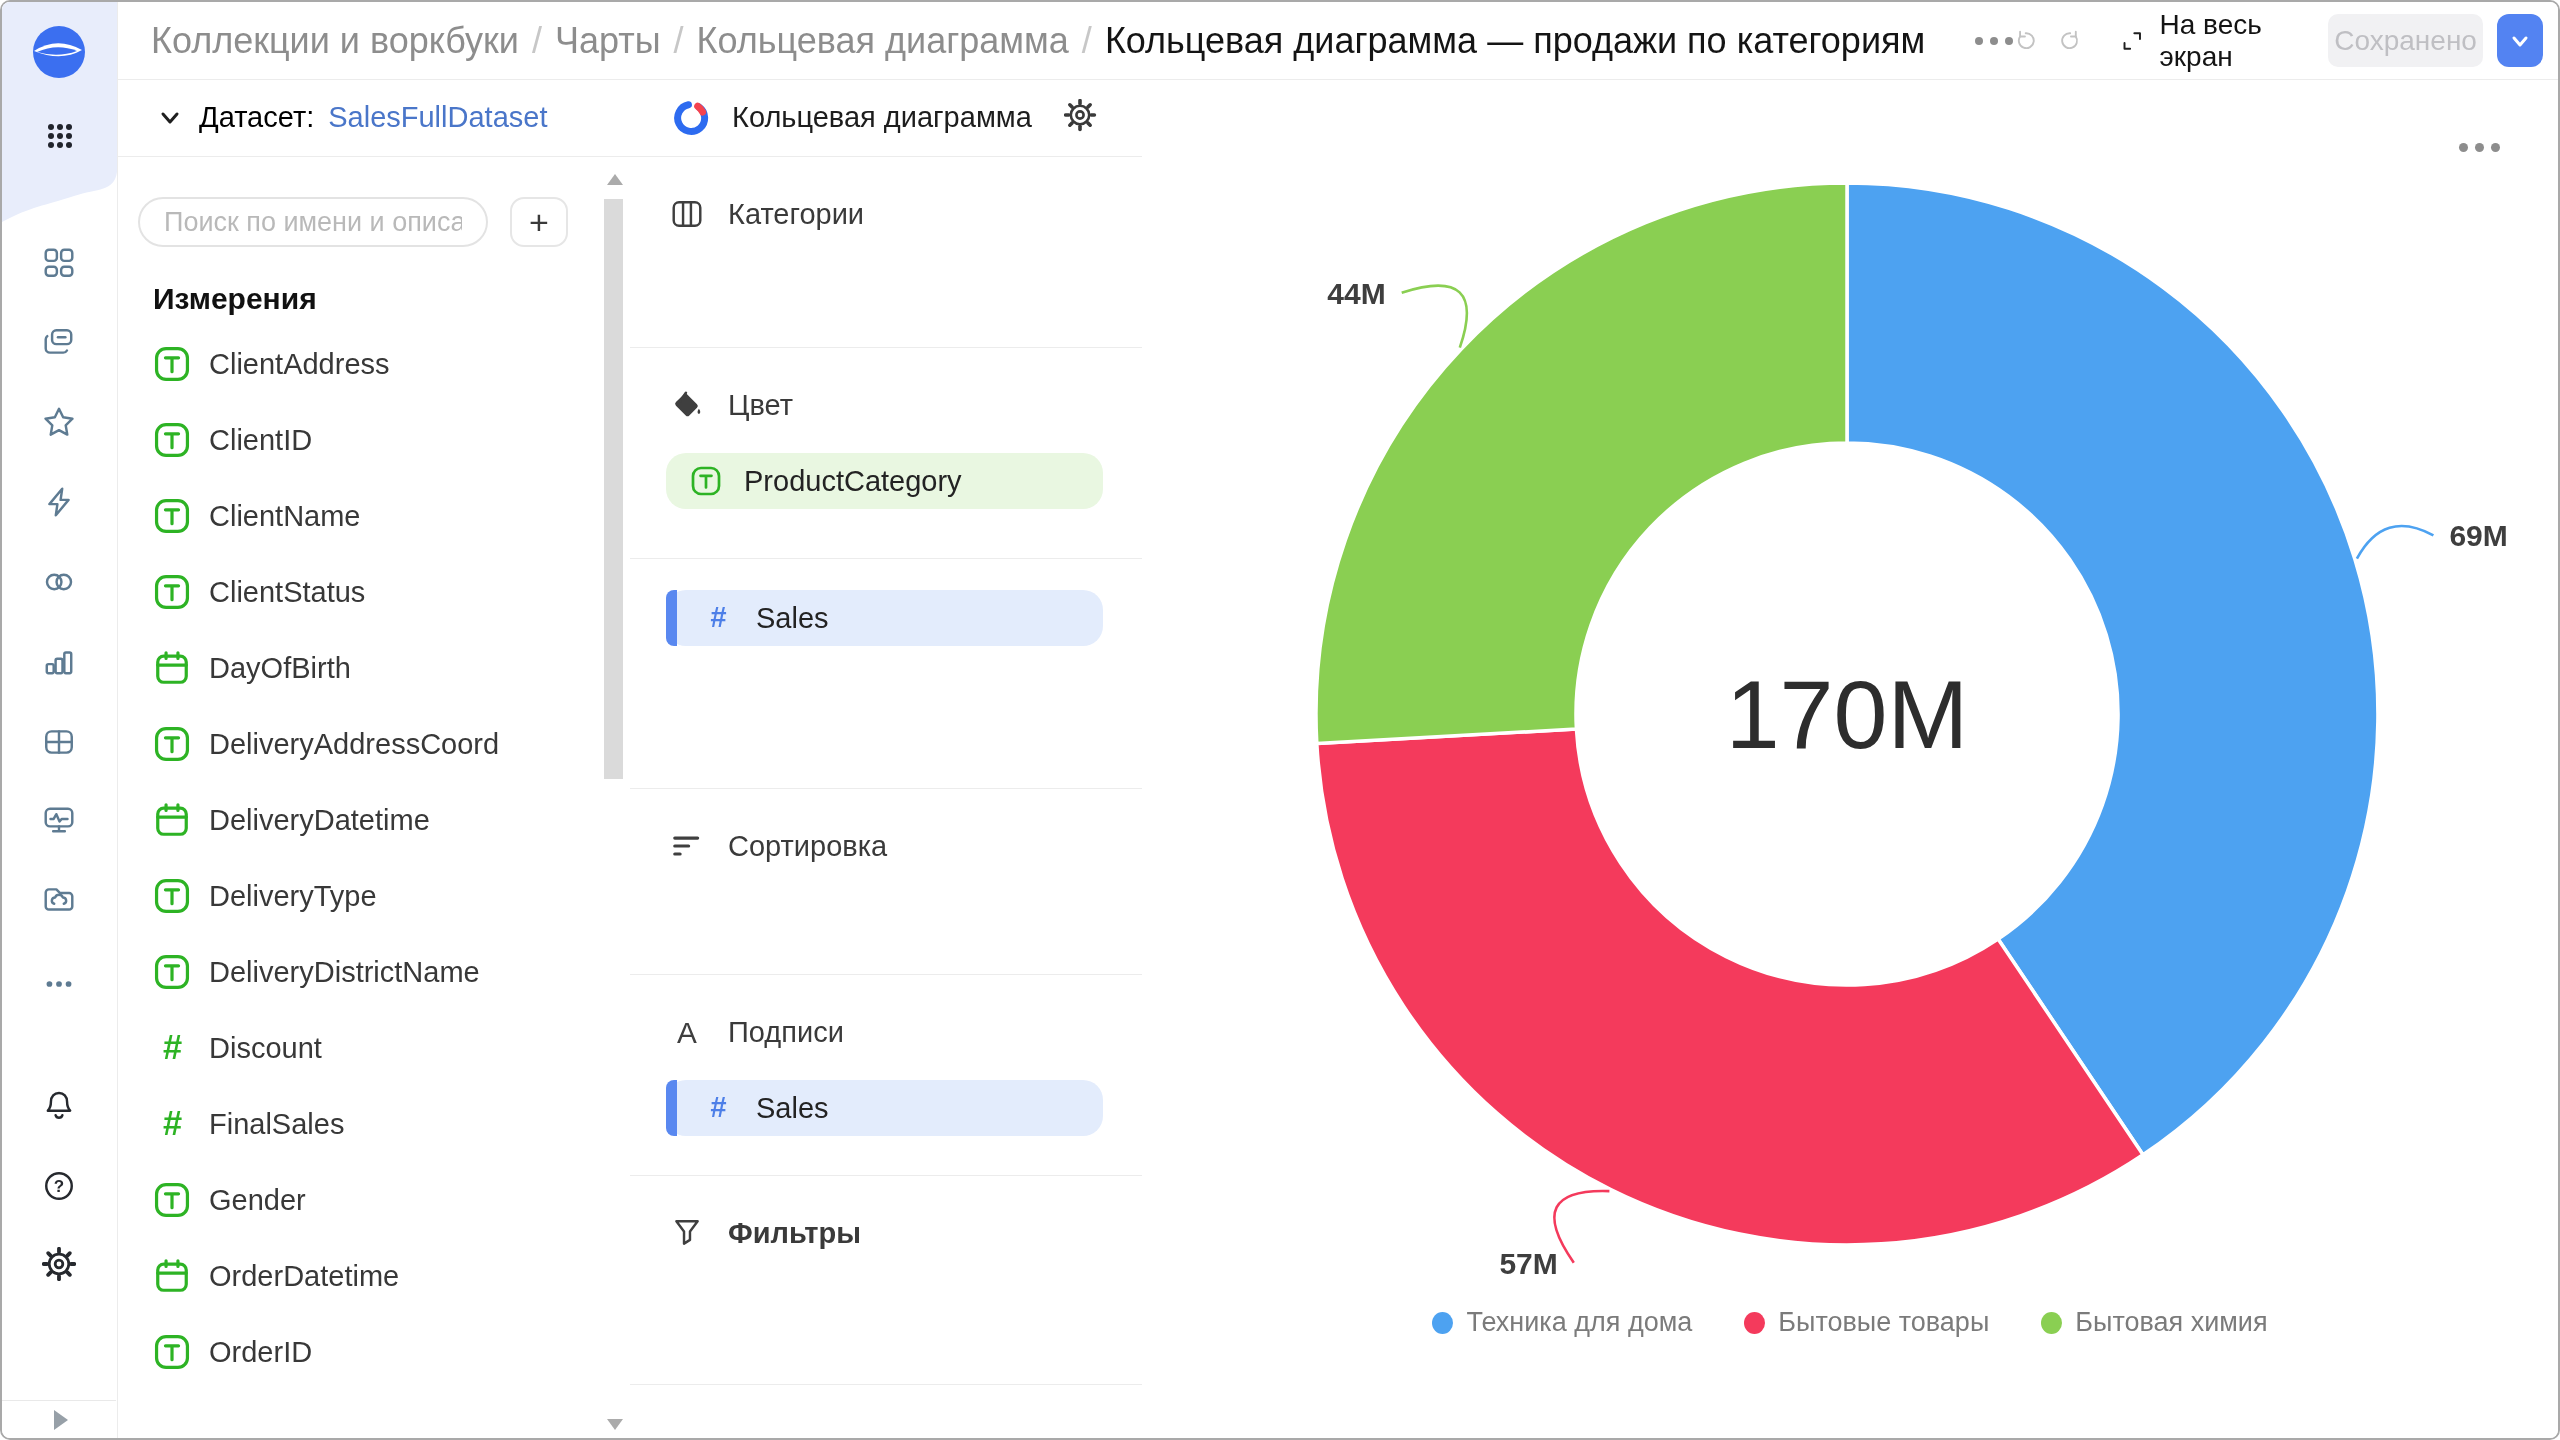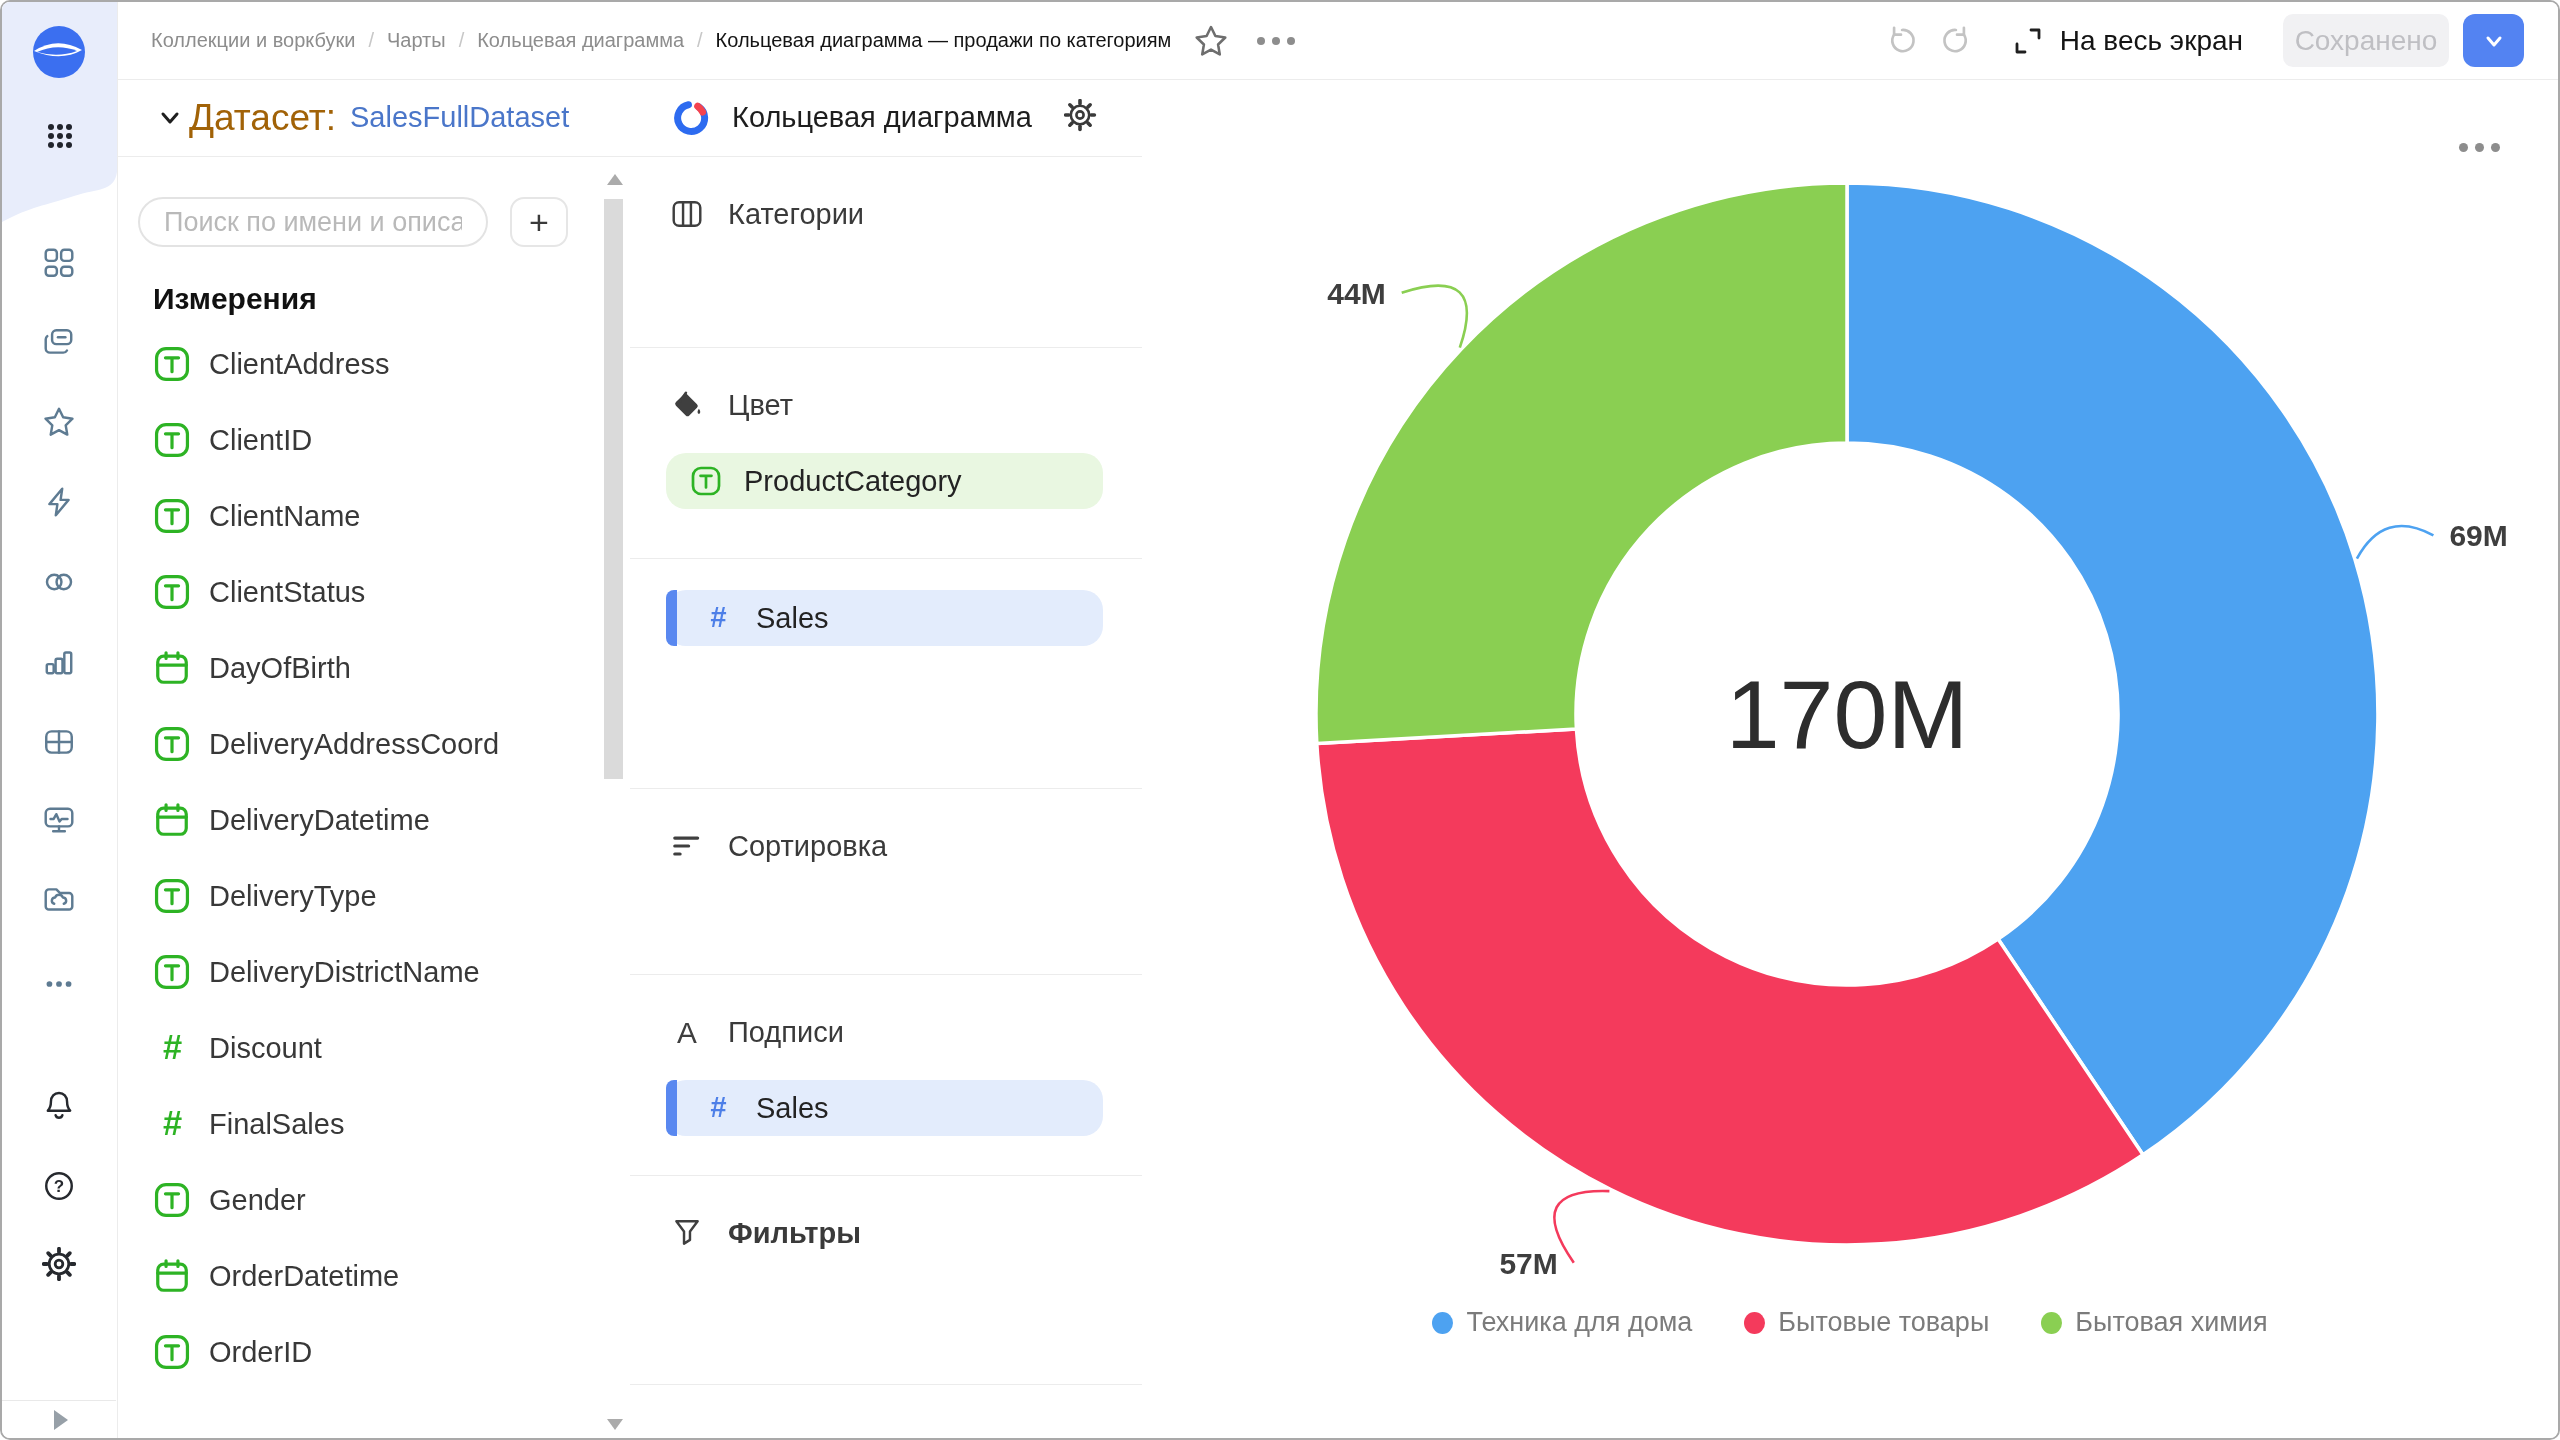--- a/index.html
+++ b/index.html
@@ -10,40 +10,40 @@
   .rail-bg{position:absolute;left:0;top:0;width:115px;height:168px;background:#e8edfb;}
   .rail-curve{position:absolute;left:0;top:168px;width:115px;height:56px;}
   .logo{position:absolute;left:29px;top:22px;width:56px;height:56px;cursor:pointer;}
   .apps{position:absolute;left:41px;top:117px;width:34px;height:34px;cursor:pointer;}
   .rail-ic{position:absolute;left:40px;width:34px;height:34px;cursor:pointer;}
   .rail-foot-divider{position:absolute;left:0;right:1px;top:1398px;height:1px;background:#e9e9e9;}
   .rail-expand{position:absolute;left:44px;top:1405px;width:28px;height:26px;cursor:pointer;}
 
   
   .header{position:absolute;left:115px;right:0;top:0;height:77px;border-bottom:1px solid #ececec;display:flex;align-items:center;background:#fff;z-index:4;}
-  .crumbs{display:flex;align-items:center;margin-left:34px;font-size:20px;white-space:nowrap;}
+  .crumbs{display:flex;align-items:center;margin-left:34px;font-size:36px;white-space:nowrap;}
   .crumb{color:#8d8d8d;cursor:pointer;}
   .crumb-sep{color:#c7c7c7;margin:0 13px;}
   .crumb-cur{color:#141414;font-weight:500;}
   .hd-star{width:36px;height:36px;margin-left:22px;cursor:pointer;}
   .hd-dots{display:flex;gap:7px;margin-left:28px;cursor:pointer;}
   .hd-dots i{width:8px;height:8px;border-radius:50%;background:#8d8d8d;}
   .hd-right{margin-left:auto;display:flex;align-items:center;margin-right:34px;}
   .hd-undo,.hd-redo{width:34px;height:34px;cursor:pointer;}
   .hd-redo{margin-left:22px;}
   .hd-fs{width:32px;height:32px;margin-left:38px;cursor:pointer;}
   .hd-fs-label{font-size:28px;color:#141414;margin-left:16px;cursor:pointer;}
   .btn-saved{margin-left:40px;width:166px;height:53px;border:none;border-radius:10px;background:#f1f1f3;color:#bfbfc3;font-size:28px;font-family:inherit;cursor:default;}
   .btn-drop{margin-left:14px;width:61px;height:53px;border:none;border-radius:12px;background:#5383f2;cursor:pointer;display:flex;align-items:center;justify-content:center;}
 
   
   .panel-ds{position:absolute;left:115px;top:77px;width:513px;bottom:0;border-right:1px solid #ececec;background:#fff;overflow:hidden;}
   .ds-head{height:77px;border-bottom:1px solid #ececec;display:flex;align-items:center;padding-left:38px;}
   .ds-chevron{width:30px;height:30px;cursor:pointer;}
-  .ds-label{font-size:37px;color:#a16207;margin-left:4px;}
+  .ds-label{font-size:29px;color:#000000;margin-left:14px;}
   .ds-name{font-size:29px;color:#4a76c9;margin-left:14px;cursor:pointer;}
   .ds-toolbar{position:absolute;left:21px;top:118px;display:flex;gap:22px;}
   .ds-search{width:350px;height:50px;border:2px solid #e3e3e3;border-radius:26px;font-size:27px;color:#444;padding:0 24px;outline:none;font-family:inherit;box-sizing:border-box;}
   .ds-search::placeholder{color:#b9b9b9;}
   .ds-add{width:58px;height:50px;border:2px solid #e6e6e6;border-radius:14px;background:#fff;font-size:34px;color:#3a3a3a;cursor:pointer;line-height:1;}
   .ds-sec-title{position:absolute;left:36px;top:203px;font-size:30px;font-weight:700;color:#111;}
   .ds-list{position:absolute;left:0;top:247px;right:30px;bottom:0;overflow:hidden;}
   .ds-row{height:76px;display:flex;align-items:center;padding-left:36px;cursor:grab;}
   .ds-row .fic{width:38px;height:38px;flex:0 0 38px;}
   .ds-row .fname{font-size:29px;color:#383838;margin-left:18px;}

